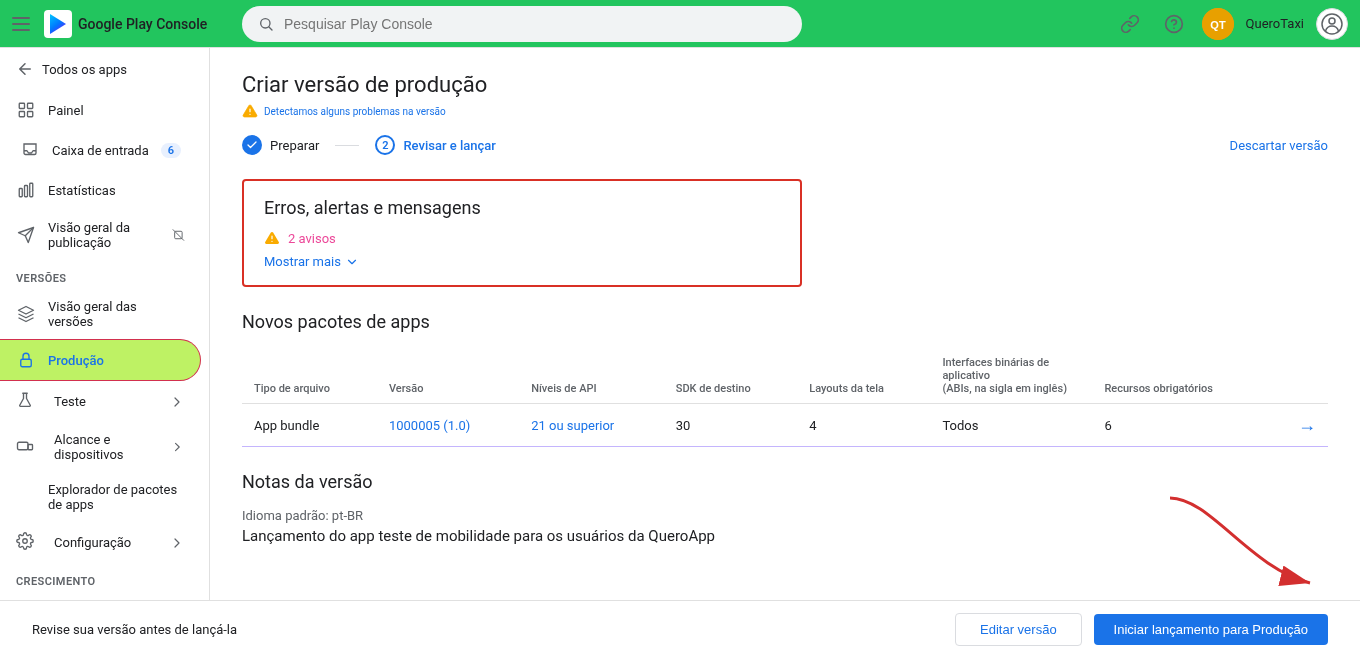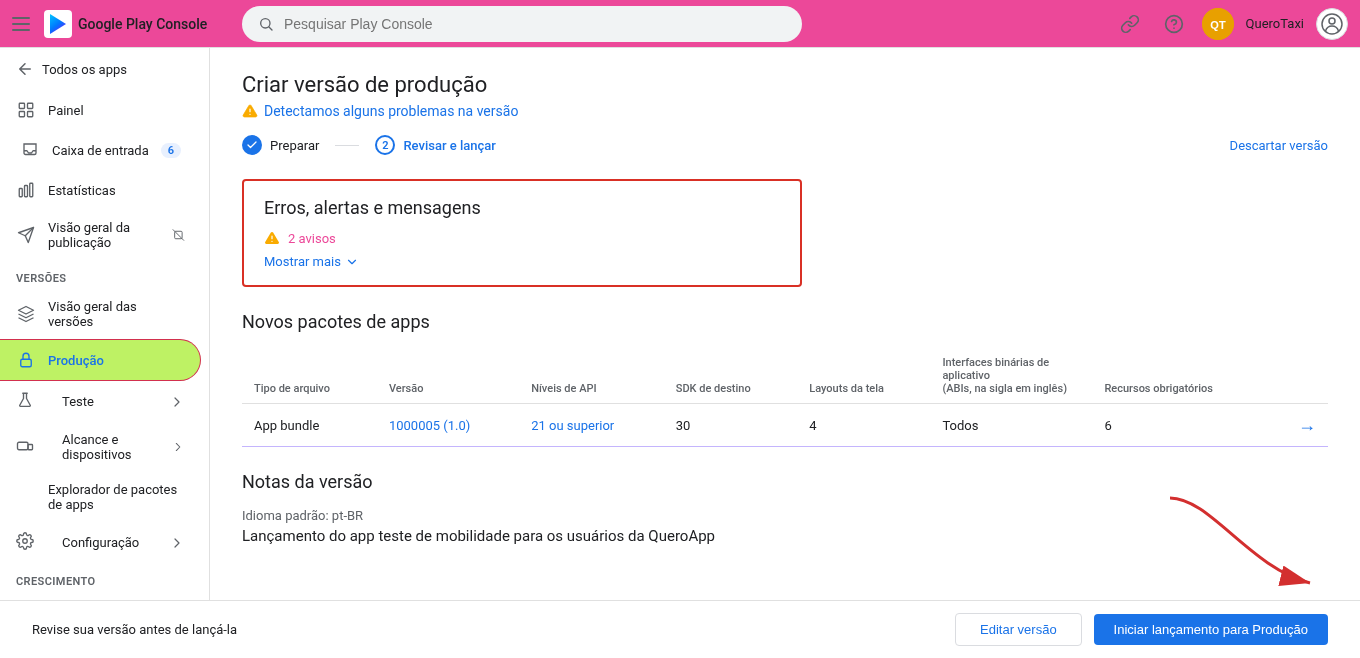--- a/index.html
+++ b/index.html
@@ -1,20 +1,20 @@
 <!DOCTYPE html>
 <html><head>
   <meta charset="utf-8">
   <style>
     * { box-sizing: border-box; margin: 0; padding: 0; }
     body { font-family: 'Roboto', Arial, sans-serif; font-size: 13px; color: #202124; background: #f8f9fa; display: flex; flex-direction: column; height: 658px; overflow: hidden; }
 
     
     .topbar {
-      display: flex; align-items: center; background: #ec4899; height: 48px;
+      display: flex; align-items: center; background: #22c55e; height: 48px;
       border-bottom: 1px solid #e0e0e0; padding: 0 12px; flex-shrink: 0; z-index: 10;
     }
     .topbar-left { display: flex; align-items: center; gap: 8px; width: 210px; }
     .hamburger { width: 24px; height: 24px; display: flex; flex-direction: column; justify-content: center; gap: 4px; cursor: pointer; flex-shrink: 0; }
     .hamburger span { display: block; height: 2px; background: #5f6368; border-radius: 1px; }
     .hamburger span:first-child { width: 18px; }
     .hamburger span:nth-child(2) { width: 18px; }
     .hamburger span:last-child { width: 18px; }
     .logo { display: flex; align-items: center; gap: 6px; }
     .logo-icon { width: 28px; height: 28px; }
@@ -44,28 +44,28 @@
     }
     .sidebar-item {
       display: flex; align-items: center; gap: 12px; padding: 10px 16px;
       cursor: pointer; font-size: 13px; color: #202124; border-radius: 0 24px 24px 0; margin-right: 8px;
     }
     .sidebar-item.active { background: #bef264; color: #1a73e8; font-weight: 500; border: 1.5px solid #d2304e; border-left: none; }
     .sidebar-item .icon { width: 20px; height: 20px; flex-shrink: 0; display: flex; align-items: center; justify-content: center; }
     .sidebar-back { display: flex; align-items: center; gap: 8px; padding: 12px 16px; cursor: pointer; font-size: 13px; color: #202124; }
     .section-label { font-size: 11px; font-weight: 600; color: #5f6368; padding: 12px 16px 4px; letter-spacing: 0.4px; text-transform: uppercase; }
     .sidebar-item-with-expand { display: flex; align-items: center; justify-content: space-between; padding: 10px 16px; cursor: pointer; font-size: 13px; border-radius: 0 24px 24px 0; margin-right: 8px; }
-    .sidebar-item-left { display: flex; align-items: center; gap: 28px; }
+    .sidebar-item-left { display: flex; align-items: center; gap: 20px; }
     .sidebar-item-indented { padding-left: 48px; }
 
     
     .main-content { flex: 1; overflow-y: auto; background: #fff; padding: 24px 32px; }
 
     .page-title { font-size: 22px; font-weight: 400; color: #202124; margin-bottom: 6px; }
-    .warning-link { display: flex; align-items: center; gap: 6px; font-size: 14px; color: #1a73e8; margin-bottom: 16px; cursor: pointer; }
+    .warning-link { display: flex; align-items: center; gap: 6px; font-size: 10px; color: #1a73e8; margin-bottom: 16px; cursor: pointer; }
 
     
     .steps { display: flex; align-items: center; gap: 16px; margin-bottom: 24px; }
     .step { display: flex; align-items: center; gap: 8px; font-size: 13px; }
     .step-circle-num { width: 20px; height: 20px; border-radius: 50%; border: 2px solid #1a73e8; display: flex; align-items: center; justify-content: center; color: #1a73e8; font-size: 11px; font-weight: 600; }
     .step-label { font-size: 13px; color: #5f6368; }
     .step-label.active { color: #1a73e8; font-weight: 500; }
     .step-divider { height: 1px; width: 24px; background: #dadce0; }
     .discard-link { margin-left: auto; color: #1a73e8; font-size: 13px; cursor: pointer; }
 

